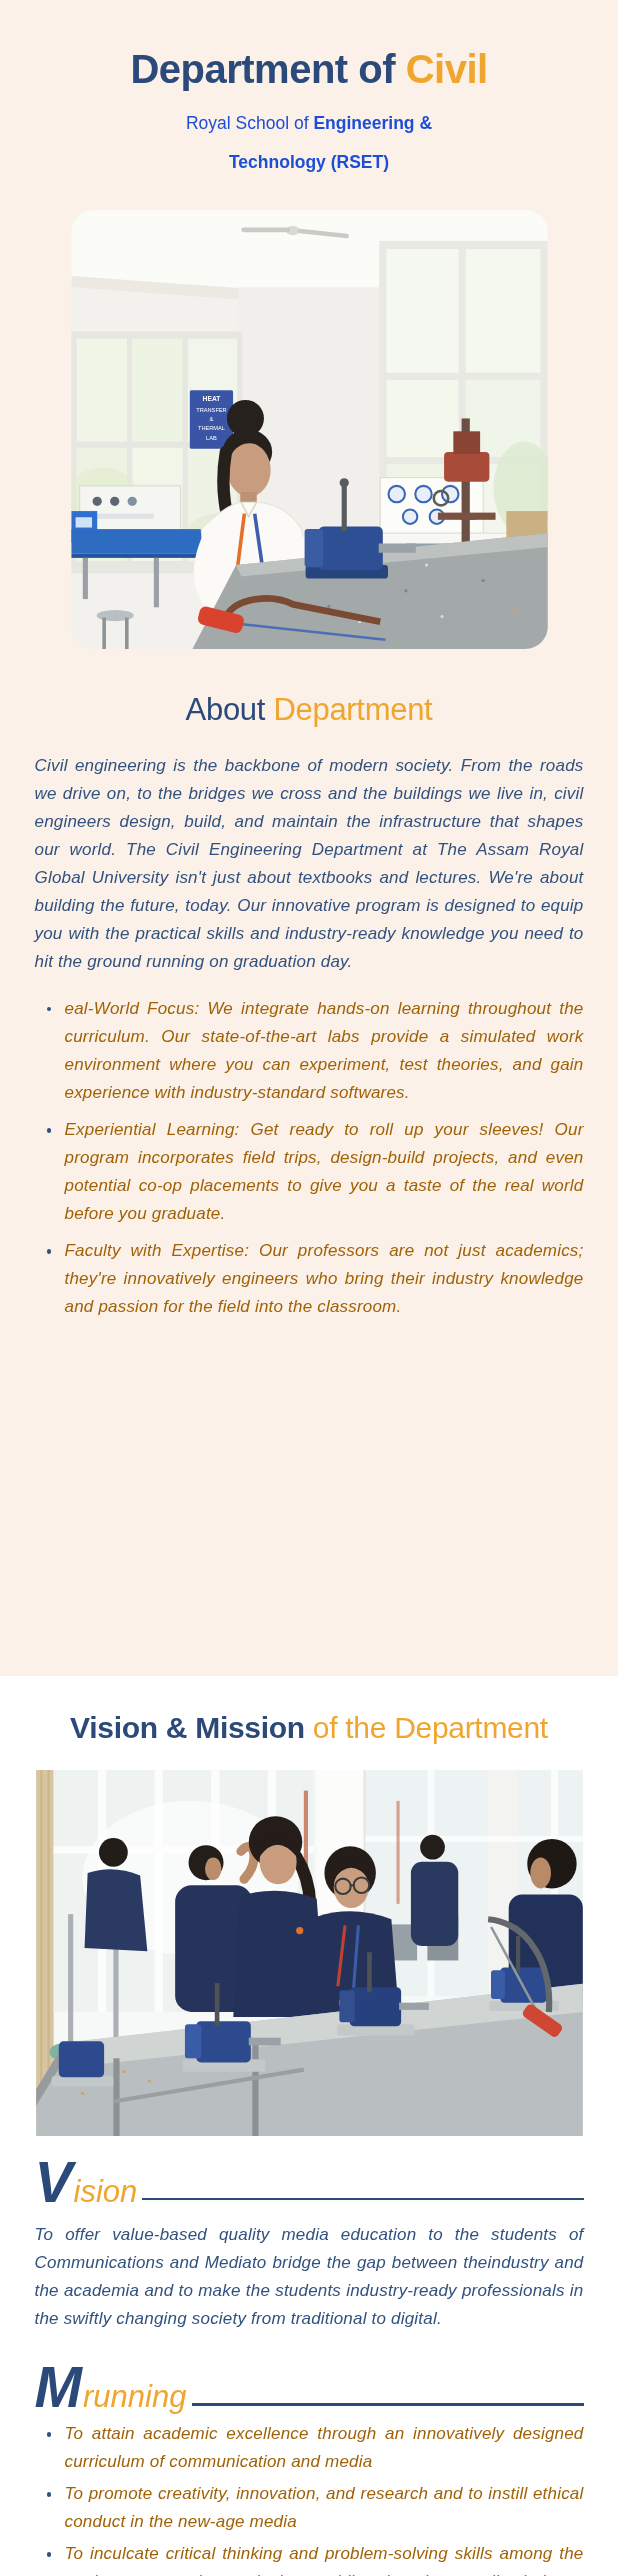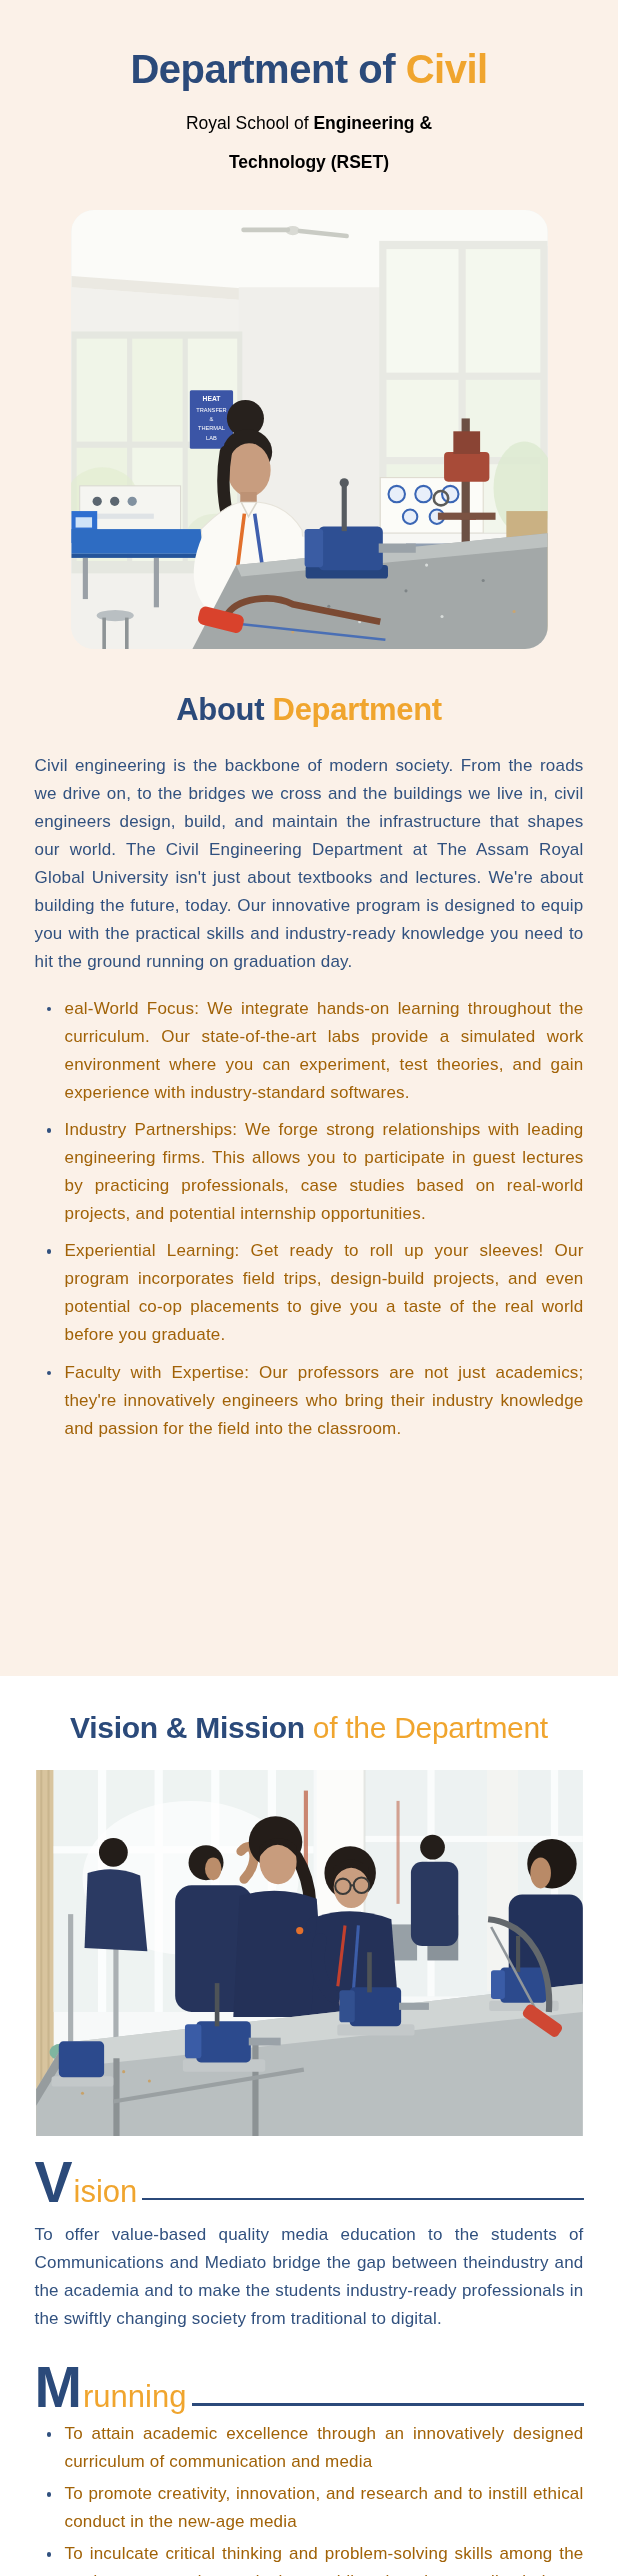--- a/index.html
+++ b/index.html
@@ -26,21 +26,21 @@
   .main-title {
     padding-top:47px;
     text-align:center;
     font-size:40px; line-height:44px;
     font-weight:bold; letter-spacing:-0.5px;
   }
   .subtitle {
     margin-top:13.4px;
     text-align:center;
     font-size:17.5px; line-height:39px;
-    color:#000000; font-weight:400;
+    color:#1d4ed8; font-weight:400;
   }
   .subtitle b { font-weight:bold; }
 
   
   .photo-wrap1 {
     width:477px; margin:28px auto 0 auto;
     height:439px; border-radius:23px; overflow:hidden;
     background:#f2f1ed;
   }
   .photo-wrap2 {
@@ -48,32 +48,32 @@
     height:366px; overflow:hidden;
     background:#f6f8f8;
   }
   svg { display:block; }
 
   
   .section-heading {
     margin-top:44px;
     text-align:center;
     font-size:31px; line-height:34px;
-    font-weight:bold; letter-spacing:-0.3px;
+    font-weight:normal; letter-spacing:-0.3px;
   }
   .vm-heading {
     padding-top:35px;
     text-align:center;
     font-size:30px; line-height:33px;
     font-weight:bold; letter-spacing:-0.3px;
   }
   .vm-heading .orange { font-weight:400; }
 
   
-  .content { width:549px; margin:4px auto; }
+  .content { width:549px; margin:4px auto;font-style:italic; }
   .body-text {
     margin-top:25px;
     font-size:17px; line-height:28px;
     letter-spacing:0.2px;
     color:#31517F;
     text-align:justify;
   }
   ul.bullets {
     list-style:none;
     margin-top:18.5px;
@@ -277,21 +277,20 @@
 
   <h2 class="section-heading">
     <span class="navy">About</span>
     <span class="orange">Department</span>
   </h2>
 
   <div class="content">
     <p class="body-text">Civil engineering is the backbone of modern society. From the roads we drive on, to the bridges we cross and the buildings we live in, civil engineers design, build, and maintain the infrastructure that shapes our world. The Civil Engineering Department at The Assam Royal Global University isn't just about textbooks and lectures. We're about building the future, today. Our innovative program is designed to equip you with the practical skills and industry-ready knowledge you need to hit the ground running on graduation day.</p>
     <ul class="bullets">
       <li>eal-World Focus: We integrate hands-on learning throughout the curriculum. Our state-of-the-art labs provide a simulated work environment where you can experiment, test theories, and gain experience with industry-standard softwares.</li>
-      <li>Industry Partnerships: We forge strong relationships with leading engineering firms. This allows you to participate in guest lectures by practicing professionals, case studies based on real-world projects, and potential internship opportunities.</li>
       <li>Experiential Learning: Get ready to roll up your sleeves! Our program incorporates field trips, design-build projects, and even potential co-op placements to give you a taste of the real world before you graduate.</li>
       <li>Faculty with Expertise: Our professors are not just academics; they're innovatively engineers who bring their industry knowledge and passion for the field into the classroom.</li>
     </ul>
   </div>
 </section>
 
 <section class="section-white">
 
   <h2 class="vm-heading">
     <span class="navy">Vision &amp; Mission</span>

